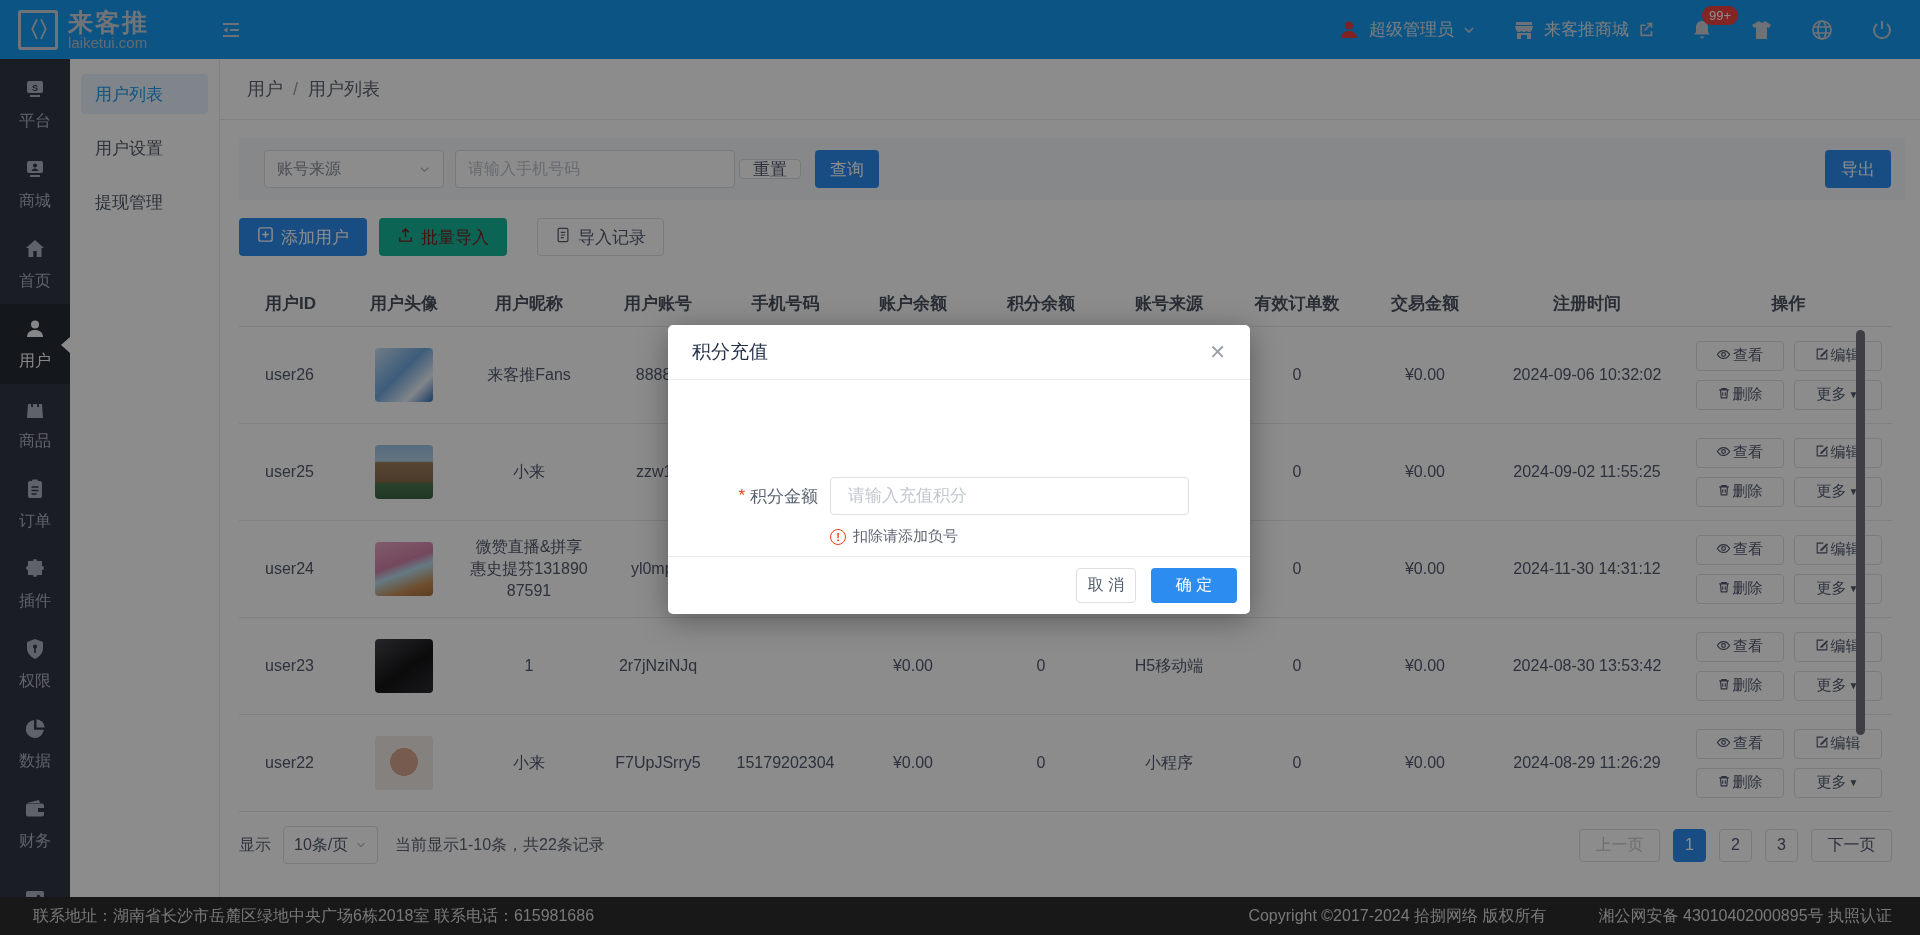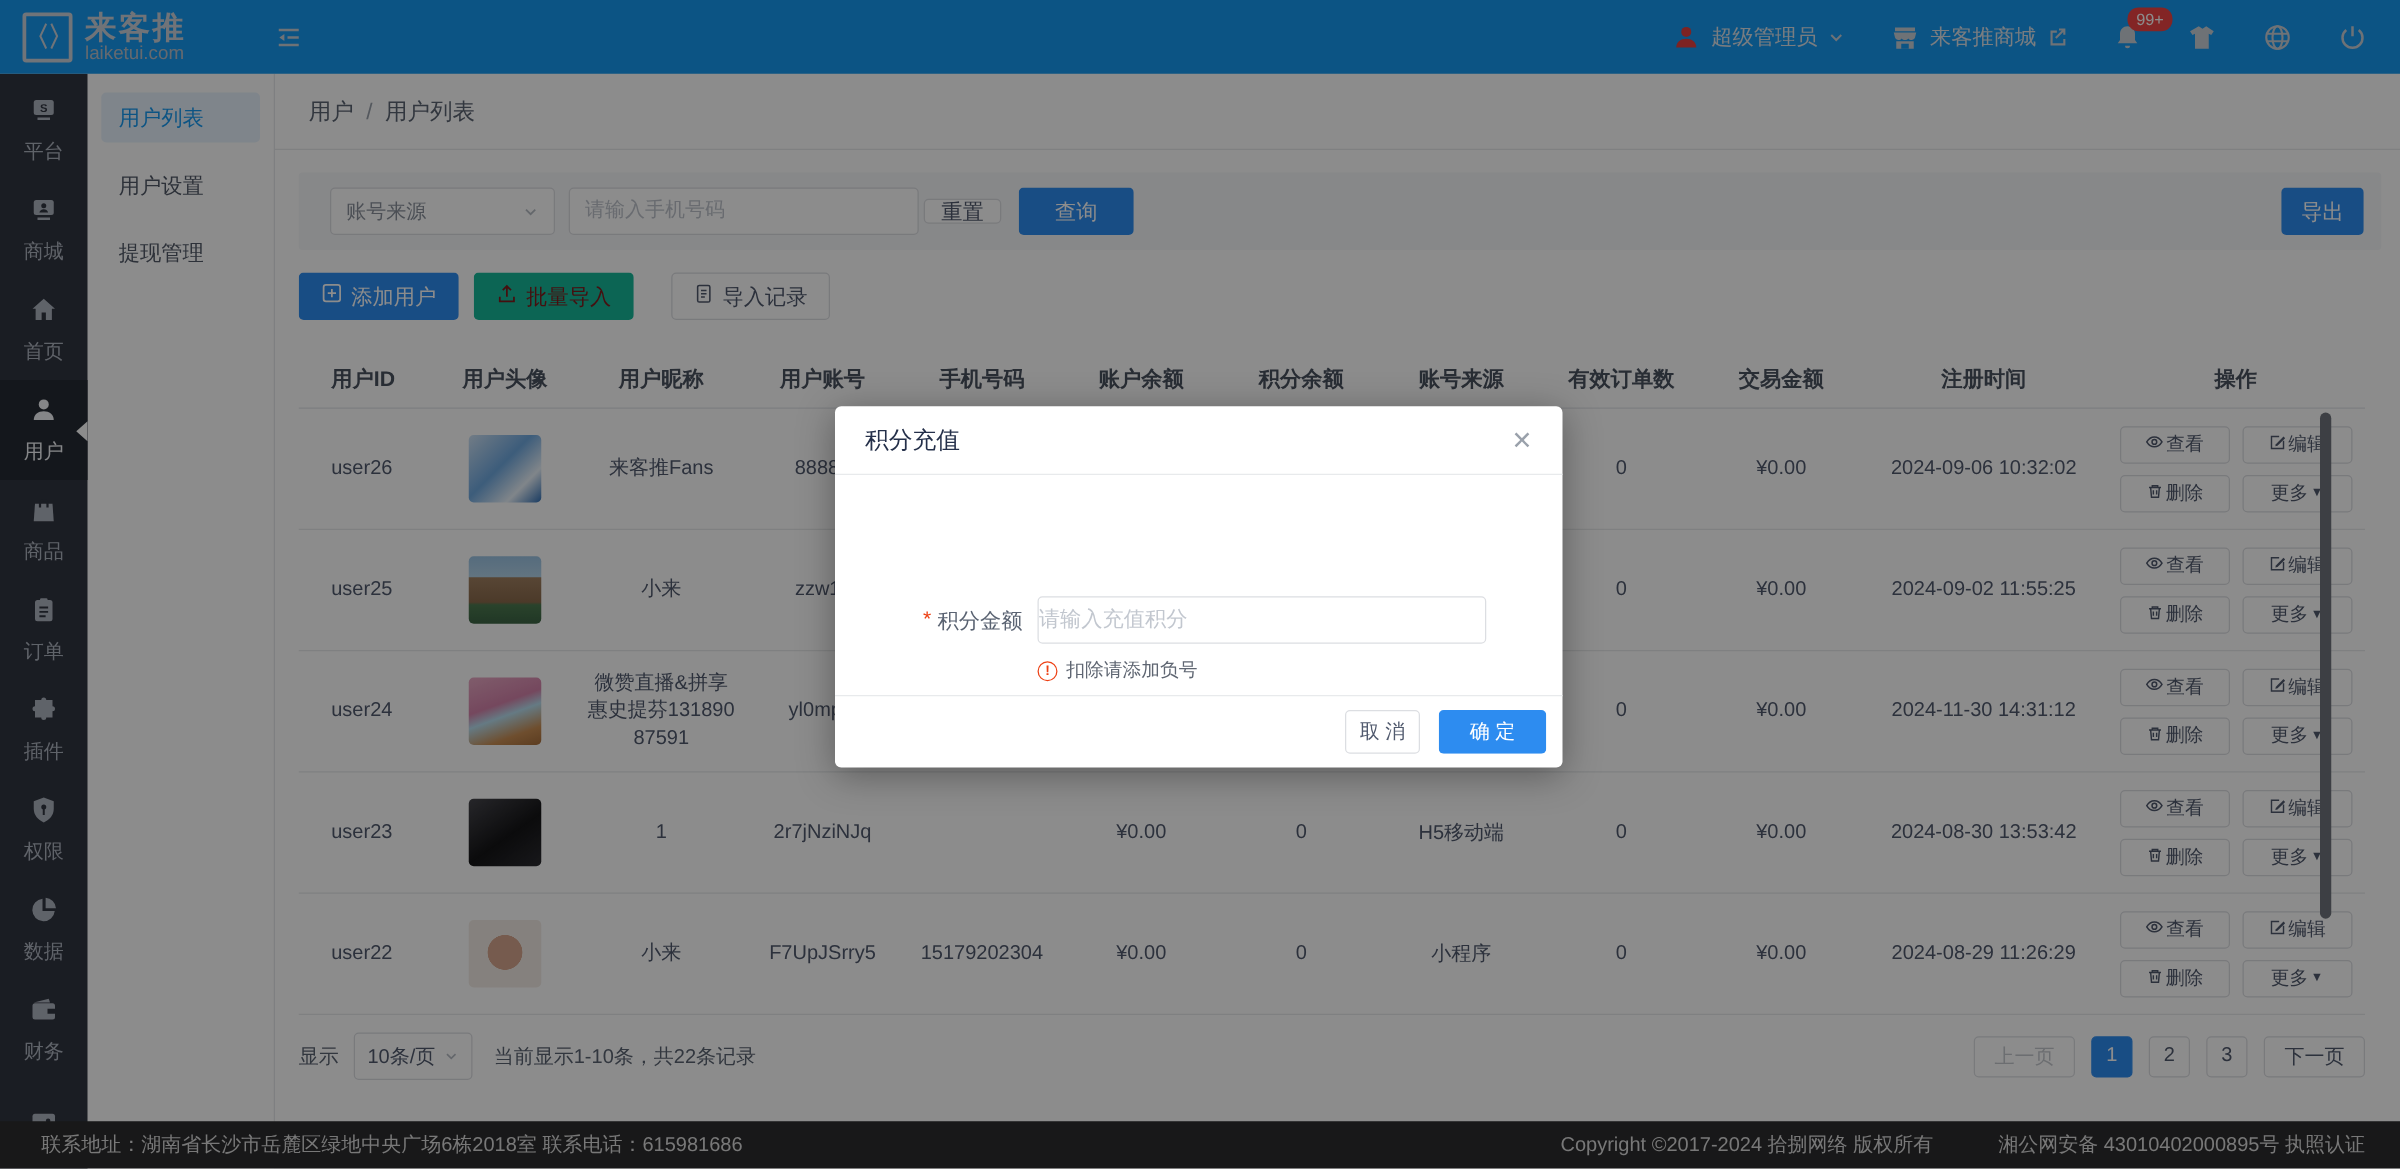--- a/index.html
+++ b/index.html
@@ -42,21 +42,21 @@
   .f-input::placeholder { color:#bfc4cc; }
   .kw-input { width:280px; }
   .phone-input { width:280px; margin-left:11px; }
   .f-select { width:180px; height:38px; margin-left:11px; background:#fff; border:1px solid #dcdee2; border-radius:4px; display:flex; align-items:center; justify-content:space-between; padding:0 12px; font-size:16px; color:#8a919c; cursor:pointer; }
   .f-select .chev { color:#b6bcc4; display:inline-flex; }
   .btn { display:inline-flex; align-items:center; justify-content:center; gap:7px; border-radius:4px; font-size:17px; cursor:pointer; border:1px solid transparent; }
   .btn-ghost { background:#fff; border-color:#dcdee2; color:#515a6e; }
   .btn-primary { background:#2d8cf0; color:#fff; }
   .btn-green { background:#16b89a; color:#7f1d1d; }
   .reset-btn { width:62px; height:20px; margin-left:4px; }
-  .search-btn { width:92px; height:38px; margin-left:14px; }
+  .search-btn { width:64px; height:38px; margin-left:14px; }
   .export-btn { width:66px; height:38px; margin-left:auto; }
 
   .toolbar { margin:18px 0 0 19px; display:flex; gap:12px; }
   .tb-btn { height:38px; padding:0 17px; }
   .import-log-btn { margin-left:18px; }
 
   
   .table { margin:24px 0 0 19px; width:1653px; }
   .t-head, .t-row { display:grid; grid-template-columns:105px 120px 130px 128px 127px 128px 128px 128px 128px 128px 196px 1fr; align-items:center; }
   .t-head { height:47px; border-bottom:1px solid #e4e6e9; font-weight:bold; font-size:17px; color:#4a5260; }
@@ -93,21 +93,21 @@
 
   
   .overlay { position:absolute; inset:0; background:rgba(0,0,0,0.45); z-index:500; }
   .modal { position:absolute; left:668px; top:325px; width:582px; height:289px; background:#fff; border-radius:5px; box-shadow:0 6px 30px rgba(0,0,0,0.35); z-index:600; }
   .modal-head { height:55px; border-bottom:1px solid #e8eaec; display:flex; align-items:center; padding:0 24px; }
   .modal-title { font-size:19px; color:#25304a; }
   .modal-close { margin-left:auto; color:#9aa1ab; font-size:20px; cursor:pointer; }
   .modal-body { position:relative; height:176px; }
   .form-label { position:absolute; left:0; top:97px; width:150px; height:38px; display:flex; align-items:center; justify-content:flex-end; font-size:17px; color:#5a6372; }
   .req-star { color:#ed4014; margin-right:5px; }
-  .modal-input { position:absolute; left:162px; top:97px; width:359px; height:38px; border:1px solid #dcdee2; border-radius:4px; font-size:17px; padding:0 0; color:#515a6e; }
+  .modal-input { position:absolute; left:162px; top:97px; width:359px; height:38px; border:1px solid #dcdee2; border-radius:4px; font-size:17px; padding:0 17px; color:#515a6e; }
   .modal-input::placeholder { color:#c2c7cf; }
   .form-hint { position:absolute; left:162px; top:147px; display:flex; align-items:center; gap:7px; font-size:15px; color:#5f6672; }
   .hint-icon { width:16px; height:16px; border:1px solid #ed4014; border-radius:50%; color:#ed4014; font-size:11px; font-weight:bold; display:flex; align-items:center; justify-content:center; }
   .modal-foot { height:58px; border-top:1px solid #e8eaec; display:flex; align-items:center; justify-content:flex-end; gap:15px; padding-right:13px; }
   .cancel-btn { width:60px; height:35px; font-size:16px; }
   .confirm-btn { width:86px; height:35px; font-size:16px; }
 </style>
 </head>
 <body>
 

